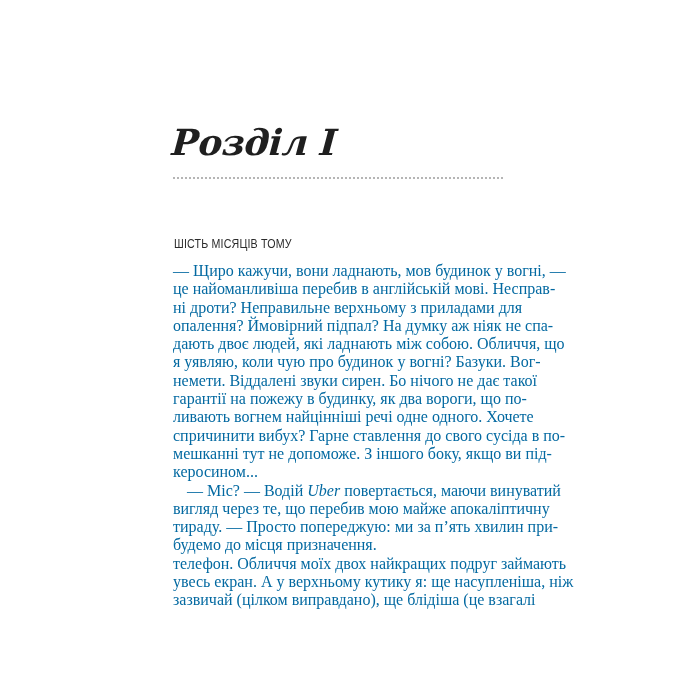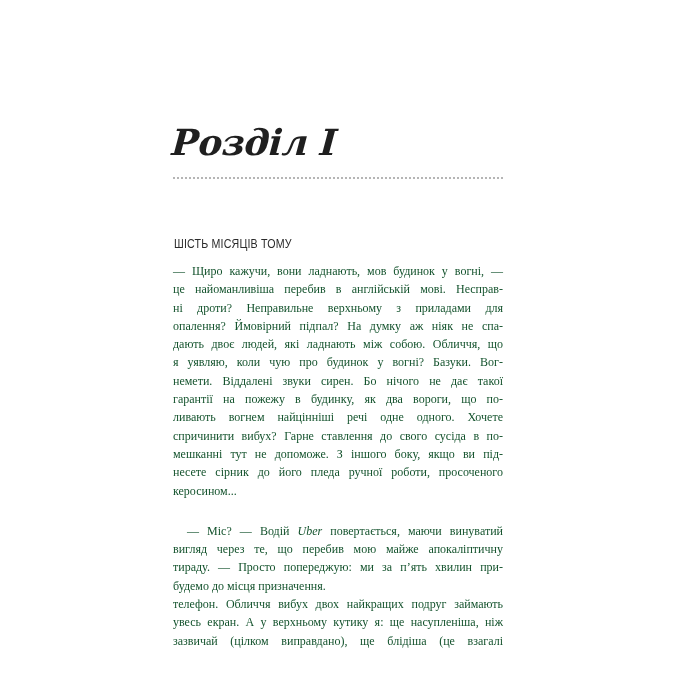--- a/index.html
+++ b/index.html
@@ -56,34 +56,33 @@
       white-space: nowrap;
     }
     .body-text {
       position: absolute;
       left: 173px;
       top: 262px;
       width: 330px;
     }
     .line {
       display: block;
-      font-size: 12px;
+      font-size: 16px;
       line-height: 18.3px;
       height: 18.3px;
       white-space: nowrap;
       text-align: justify;
       text-align-last: justify;
-      color: #14532d;
+      color: #0369a1;
     }
     .line.last {
       text-align-last: left;
     }
     .line.indent {
       padding-left: 14px;
-      margin-top: 22px;
     }
     .line em {
       font-style: italic;
     }
   </style>
 </head>
 <body>
 
 <div class="page">
 
@@ -99,26 +98,25 @@
     <span class="line">це найоманливіша перебив в англійській мові. Неспрaв-</span>
     <span class="line">ні дроти? Неправильне верхньому з приладами для</span>
     <span class="line">опалення? Ймовірний підпал? На думку аж ніяк не спа-</span>
     <span class="line">дають двоє людей, які ладнають між собою. Обличчя, що</span>
     <span class="line">я уявляю, коли чую про будинок у вогні? Базуки. Вог-</span>
     <span class="line">немети. Віддалені звуки сирен. Бо нічого не дає такої</span>
     <span class="line">гарантії на пожежу в будинку, як два вороги, що по-</span>
     <span class="line">ливають вогнем найцінніші речі одне одного. Хочете</span>
     <span class="line">спричинити вибух? Гарне ставлення до свого сусіда в по-</span>
     <span class="line">мешканні тут не допоможе. З іншого боку, якщо ви під-</span>
-    <span class="line">несете сірник до його пледа ручної роботи, просоченого</span>
     <span class="line last">керосином...</span>
 
     <span class="line indent"><span>— Міс? — Водій </span><em>Uber</em><span> повертається, маючи винуватий</span></span>
     <span class="line">вигляд через те, що перебив мою майже апокаліптичну</span>
     <span class="line">тираду. — Просто попереджую: ми за п’ять хвилин при-</span>
     <span class="line last">будемо до місця призначення.</span>
 
-    <span class="line">телефон. Обличчя вибух двох найкращих подруг займають</span>
+    <span class="line">телефон. Обличчя моїх двох найкращих подруг займають</span>
     <span class="line">увесь екран. А у верхньому кутику я: ще насупленіша, ніж</span>
     <span class="line">зазвичай (цілком виправдано), ще блідіша (це взагалі</span>
   </div>
 
 </div>
 
 </body></html>

